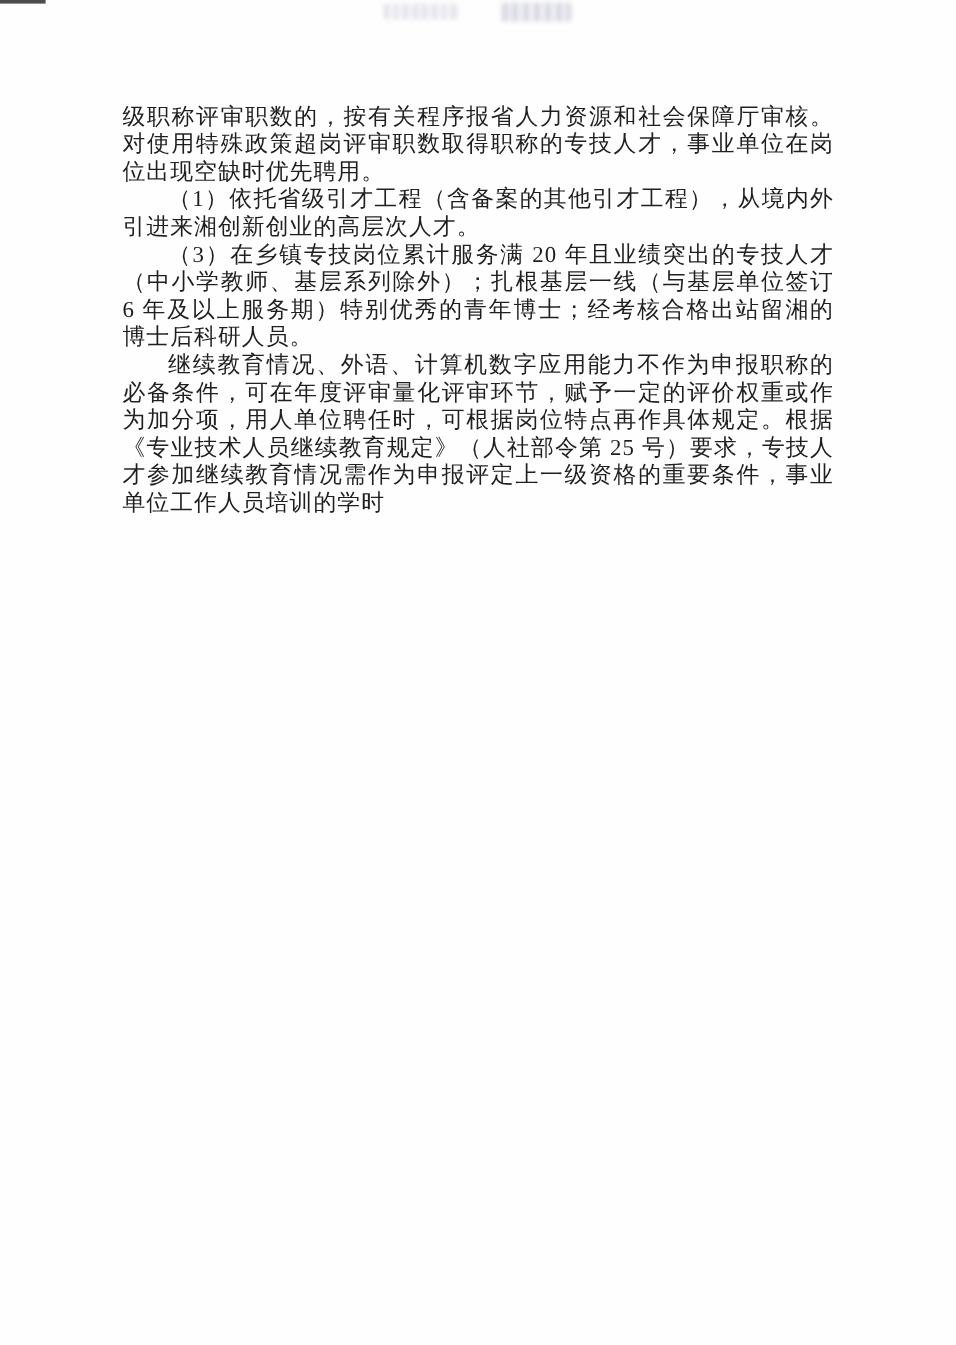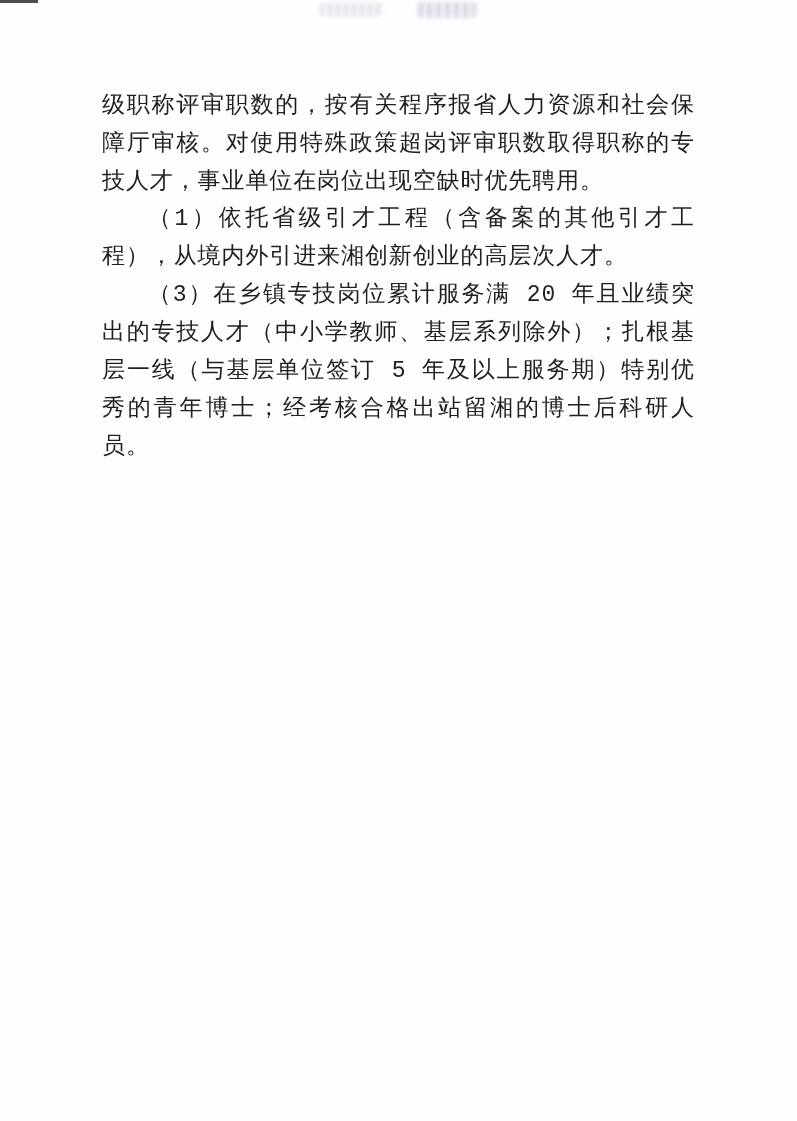--- a/index.html
+++ b/index.html
@@ -17,28 +17,28 @@
     font-family: "Liberation Serif", "DejaVu Serif", serif;
   }
   .doc {
     position: absolute;
     left: 102px;
     top: 86px;
     width: 593px;
   }
   .para {
     margin: 0;
-    font-size: 23px;
-    line-height: 38px;
+    font-size: 19px;
+    line-height: 23px;
     letter-spacing: 0.9px;
     text-align: justify;
     color: #1f1f1f;
     word-break: break-all;
   }
-  .para.indent { text-indent: 2em; font-family: Liberation Mono, monospace; }
+  .para.indent { text-indent: 2em; }
   .para.bold { font-weight: bold; }
   
   .scan-edge-mark {
     position: absolute;
     left: 0; top: 0;
     width: 38px; height: 3px;
     background: #4d4d4d;
   }
   .scan-smudge {
     position: absolute;
@@ -61,15 +61,16 @@
 </head>
 <body>
 
 <div class="page">
   <div class="scan-edge-mark"></div>
   <div class="scan-smudge left"></div>
   <div class="scan-smudge right"></div>
   <div class="doc">
       <p class="para">级职称评审职数的，按有关程序报省人力资源和社会保障厅审核。对使用特殊政策超岗评审职数取得职称的专技人才，事业单位在岗位出现空缺时优先聘用。</p>
       <p class="para indent">（1）依托省级引才工程（含备案的其他引才工程），从境内外引进来湘创新创业的高层次人才。</p>
-      <p class="para indent">（3）在乡镇专技岗位累计服务满 20 年且业绩突出的专技人才（中小学教师、基层系列除外）；扎根基层一线（与基层单位签订 5 年及以上服务期）特别优秀的青年博士；经考核合格出站留湘的博士后科研人员。</p>
+      <p class="para indent">（3）在乡镇专技岗位累计服务满 20 年且业绩突出的专技人才（中小学教师、基层系列除外）；扎根基层一线（与基层单位签订 6 年及以上服务期）特别优秀的青年博士；经考核合格出站留湘的博士后科研人员。</p>
+      <p class="para indent">继续教育情况、外语、计算机数字应用能力不作为申报职称的必备条件，可在年度评审量化评审环节，赋予一定的评价权重或作为加分项，用人单位聘任时，可根据岗位特点再作具体规定。根据《专业技术人员继续教育规定》（人社部令第 25 号）要求，专技人才参加继续教育情况需作为申报评定上一级资格的重要条件，事业单位工作人员培训的学时</p>
     </div>
 </div>
 
 </body></html>

